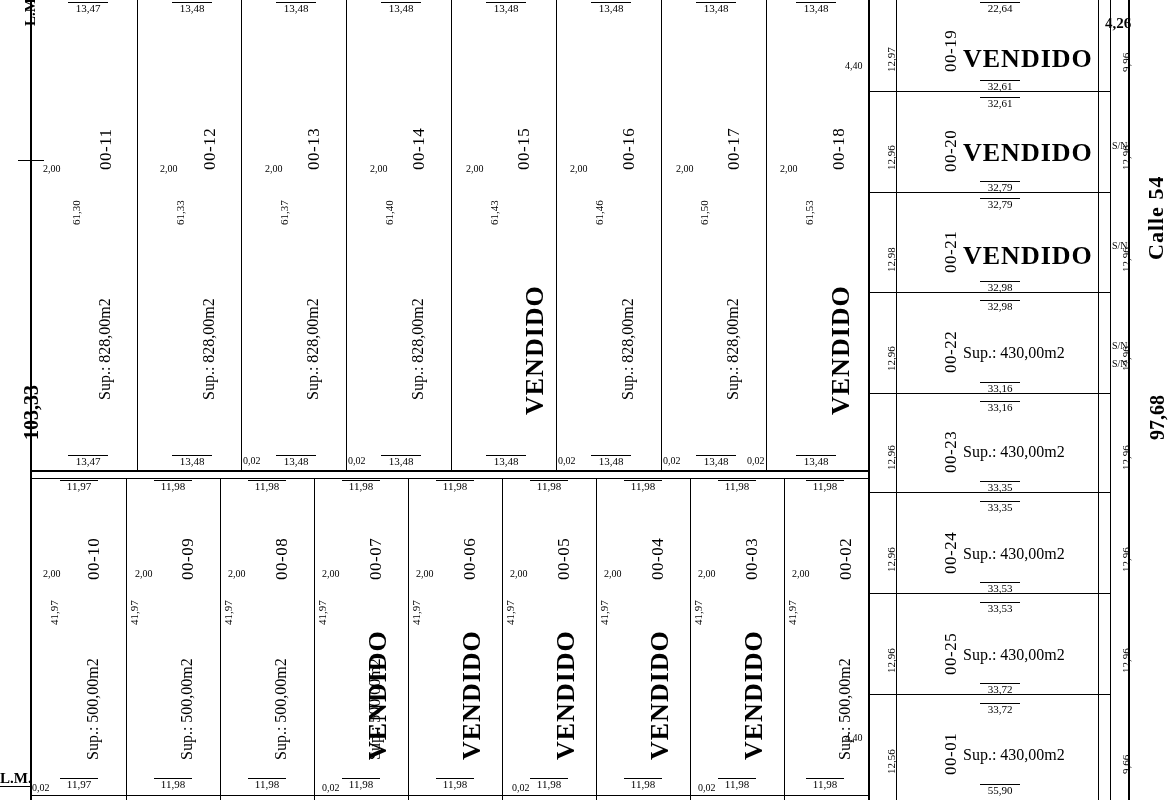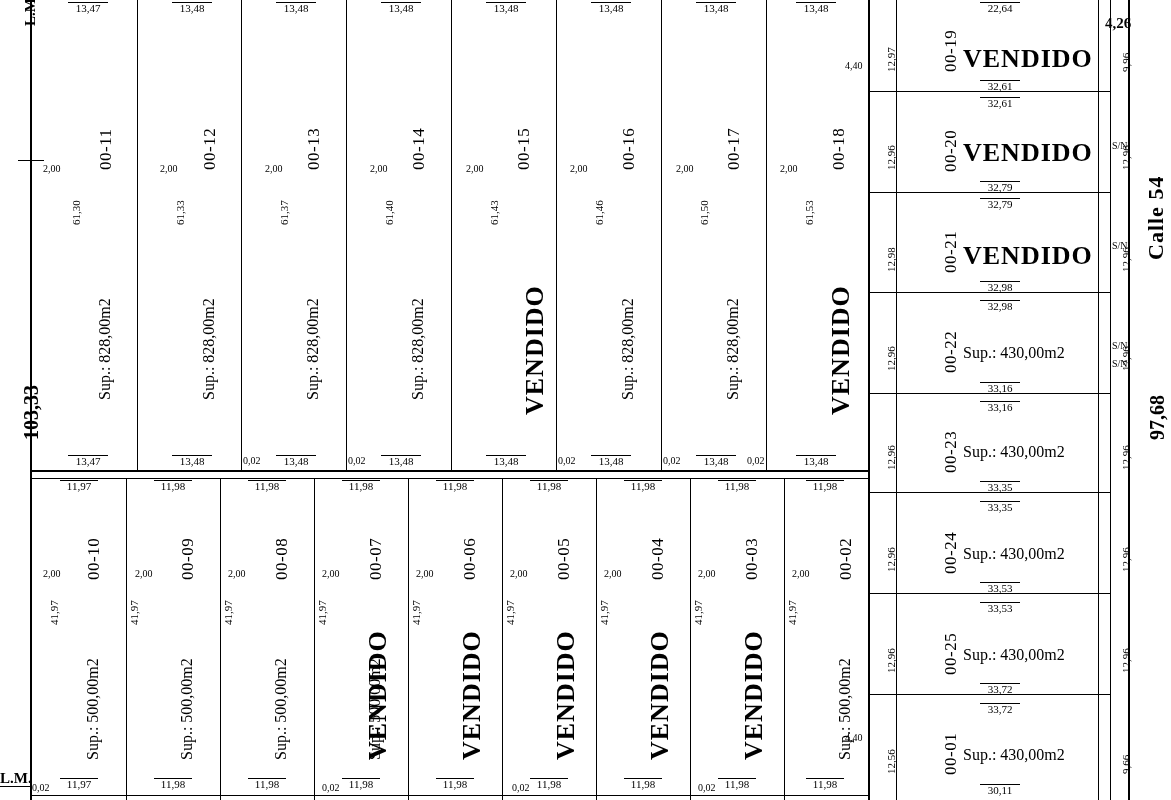--- a/index.html
+++ b/index.html
@@ -270,21 +270,21 @@
   <div class="vt lot-id" style="left:941px; top:675px;">00-25</div>
   <div class="ht lot-sup" style="left:963px; top:646px;">Sup.: 430,00m2</div>
   <div class="dim-box" style="left:980px; top:602px; width:40px;">33,53</div>
   <div class="dim-box" style="left:980px; top:683px; width:40px;">33,72</div>
   <div class="vt dim" style="left:885px; top:673px;">12,96</div>
   <div class="vt dim" style="left:1120px; top:673px;">12,96</div>
 
   <div class="vt lot-id" style="left:941px; top:775px;">00-01</div>
   <div class="ht lot-sup" style="left:963px; top:746px;">Sup.: 430,00m2</div>
   <div class="dim-box" style="left:980px; top:703px; width:40px;">33,72</div>
-  <div class="dim-box" style="left:980px; top:784px; width:40px;">30,11</div>
+  <div class="dim-box" style="left:980px; top:784px; width:40px;">55,90</div>
   <div class="vt dim" style="left:885px; top:774px;">12,56</div>
   <div class="vt dim" style="left:1120px; top:774px;">9,66</div>
 
   <div class="ht big-dim" style="left:1105px; top:15px; font-size:15px;">4,26</div>
   <div class="ht tiny" style="left:845px; top:60px;">4,40</div>
   <div class="ht tiny" style="left:845px; top:732px;">4,40</div>
 
   <div class="ht tiny" style="left:43px; top:163px;">2,00</div>
   <div class="ht tiny" style="left:160px; top:163px;">2,00</div>
   <div class="ht tiny" style="left:265px; top:163px;">2,00</div>

